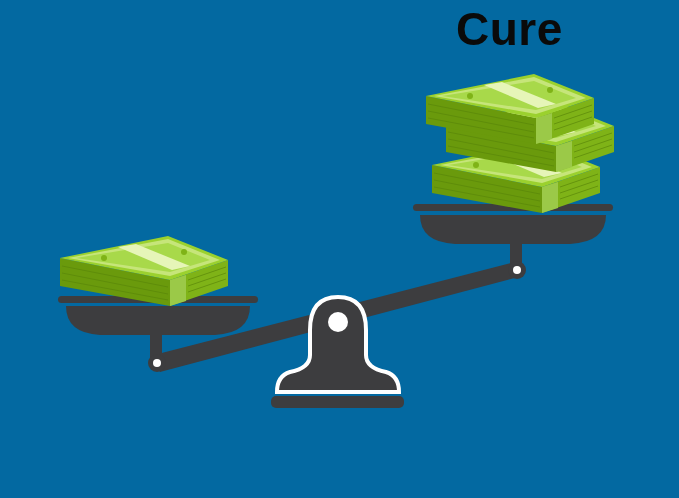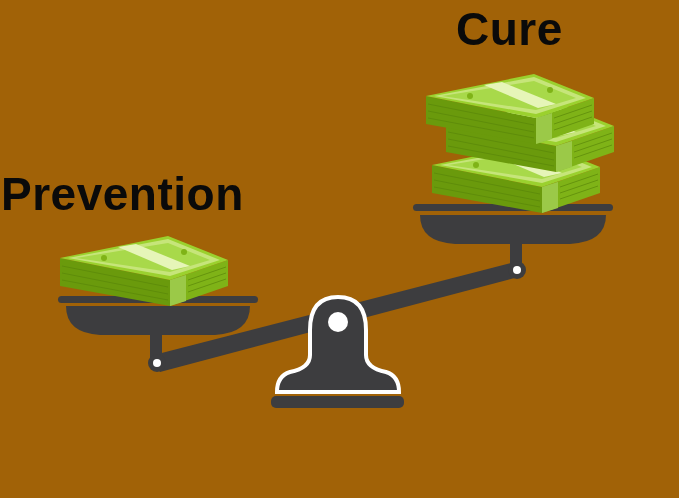--- a/index.html
+++ b/index.html
@@ -1,28 +1,27 @@
 <!DOCTYPE html>
 <html><head>
 <meta charset="utf-8">
 <style>
   html,body{margin:0;padding:0;background:#ffffff;}
-  #stage{position:relative;width:679px;height:498px;overflow:hidden;background:#a16207;}
+  #stage{position:relative;width:679px;height:498px;overflow:hidden;background:#0369a1;}
   .label{position:absolute;font-family:"Liberation Sans","DejaVu Sans",sans-serif;font-weight:bold;color:#0a0a0a;line-height:1;letter-spacing:0.5px;}
   #cure{left:456px;top:6px;font-size:46px;}
   #prevention{left:1px;top:171px;font-size:46px;}
   svg{position:absolute;left:0;top:0;}
 </style>
 </head>
 <body>
 
 <div id="stage">
 
   <div id="cure" class="label">Cure</div>
-  <div id="prevention" class="label">Prevention</div>
 
   <svg width="679" height="498" viewBox="0 0 679 498">
     <defs>
       <g id="stack">
 
         <polygon points="0,22 110,44 110,70 0,50" fill="#6a9a0c"></polygon>
 
         <polygon points="110,44 168,24 168,50 110,70" fill="#7fb317"></polygon>
 
         <polygon points="0,22 108,0 168,24 110,44" fill="#9bd12e"></polygon>

